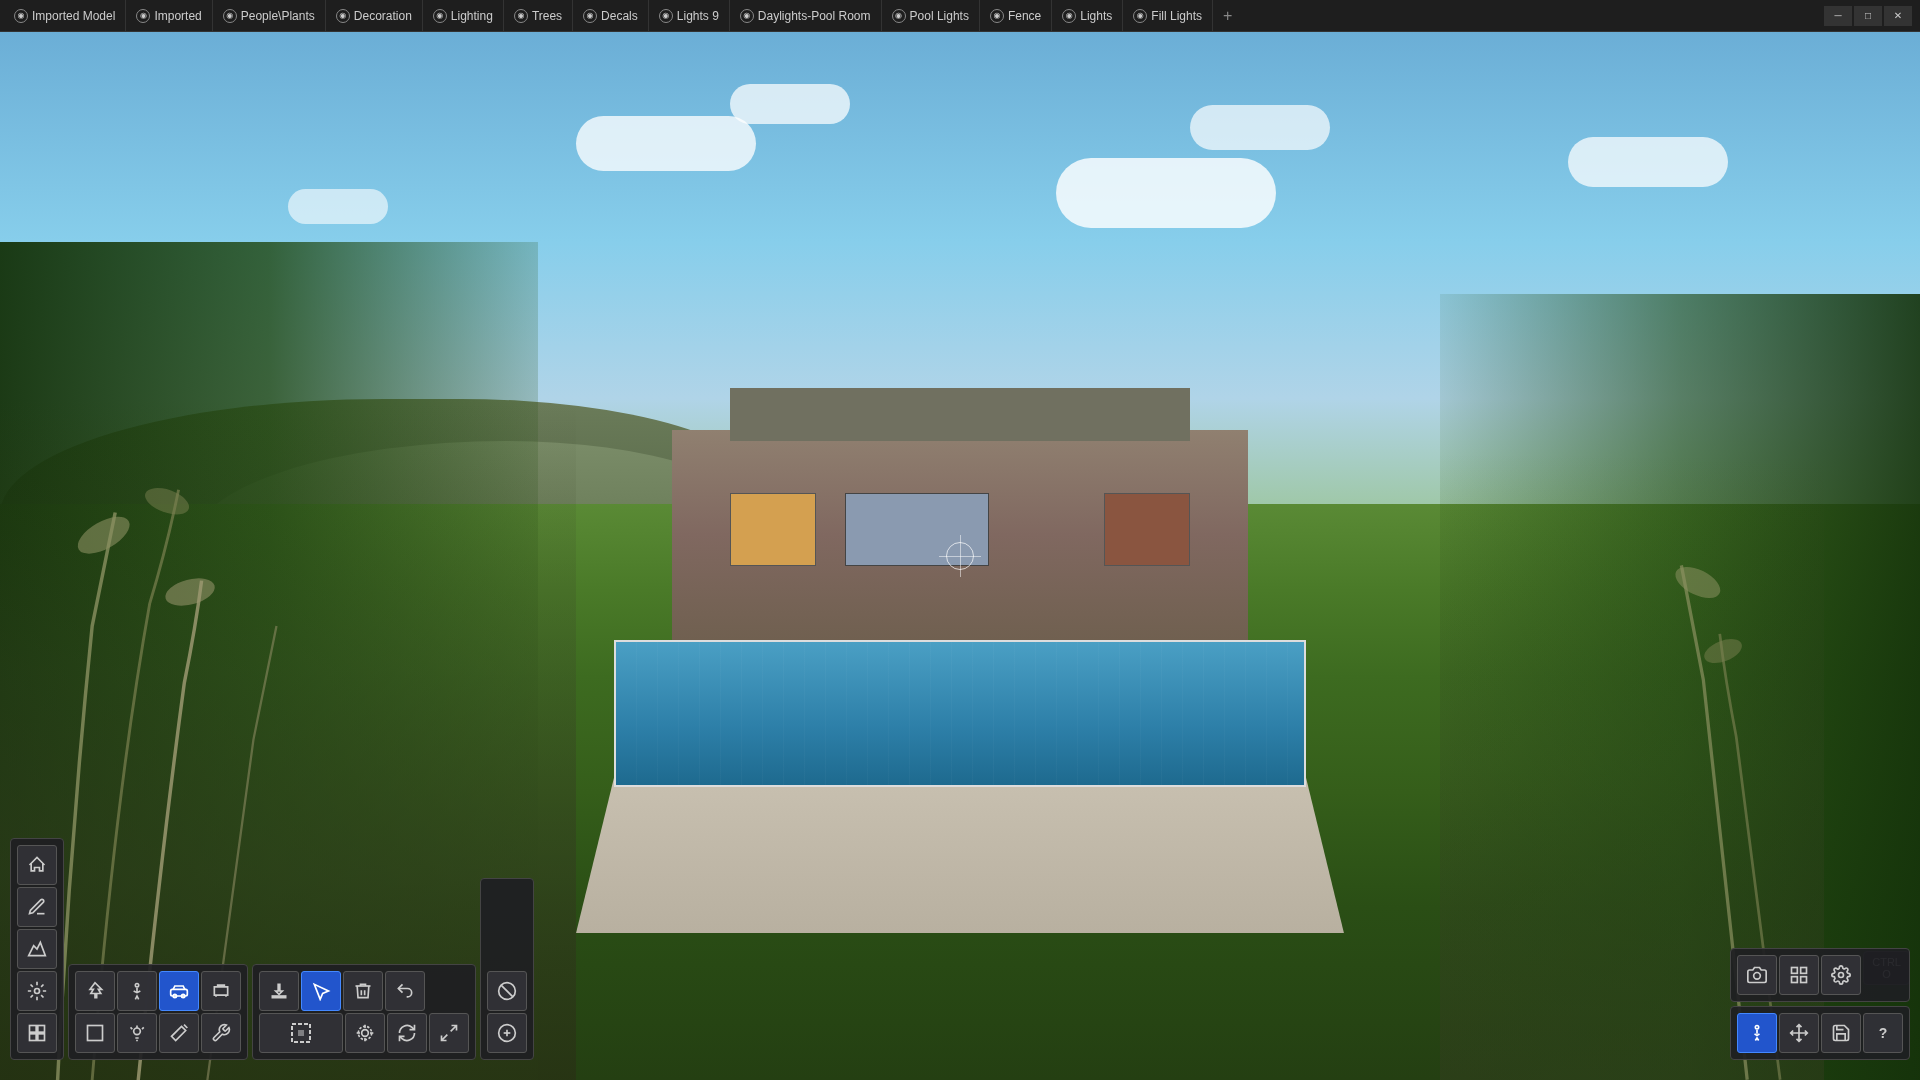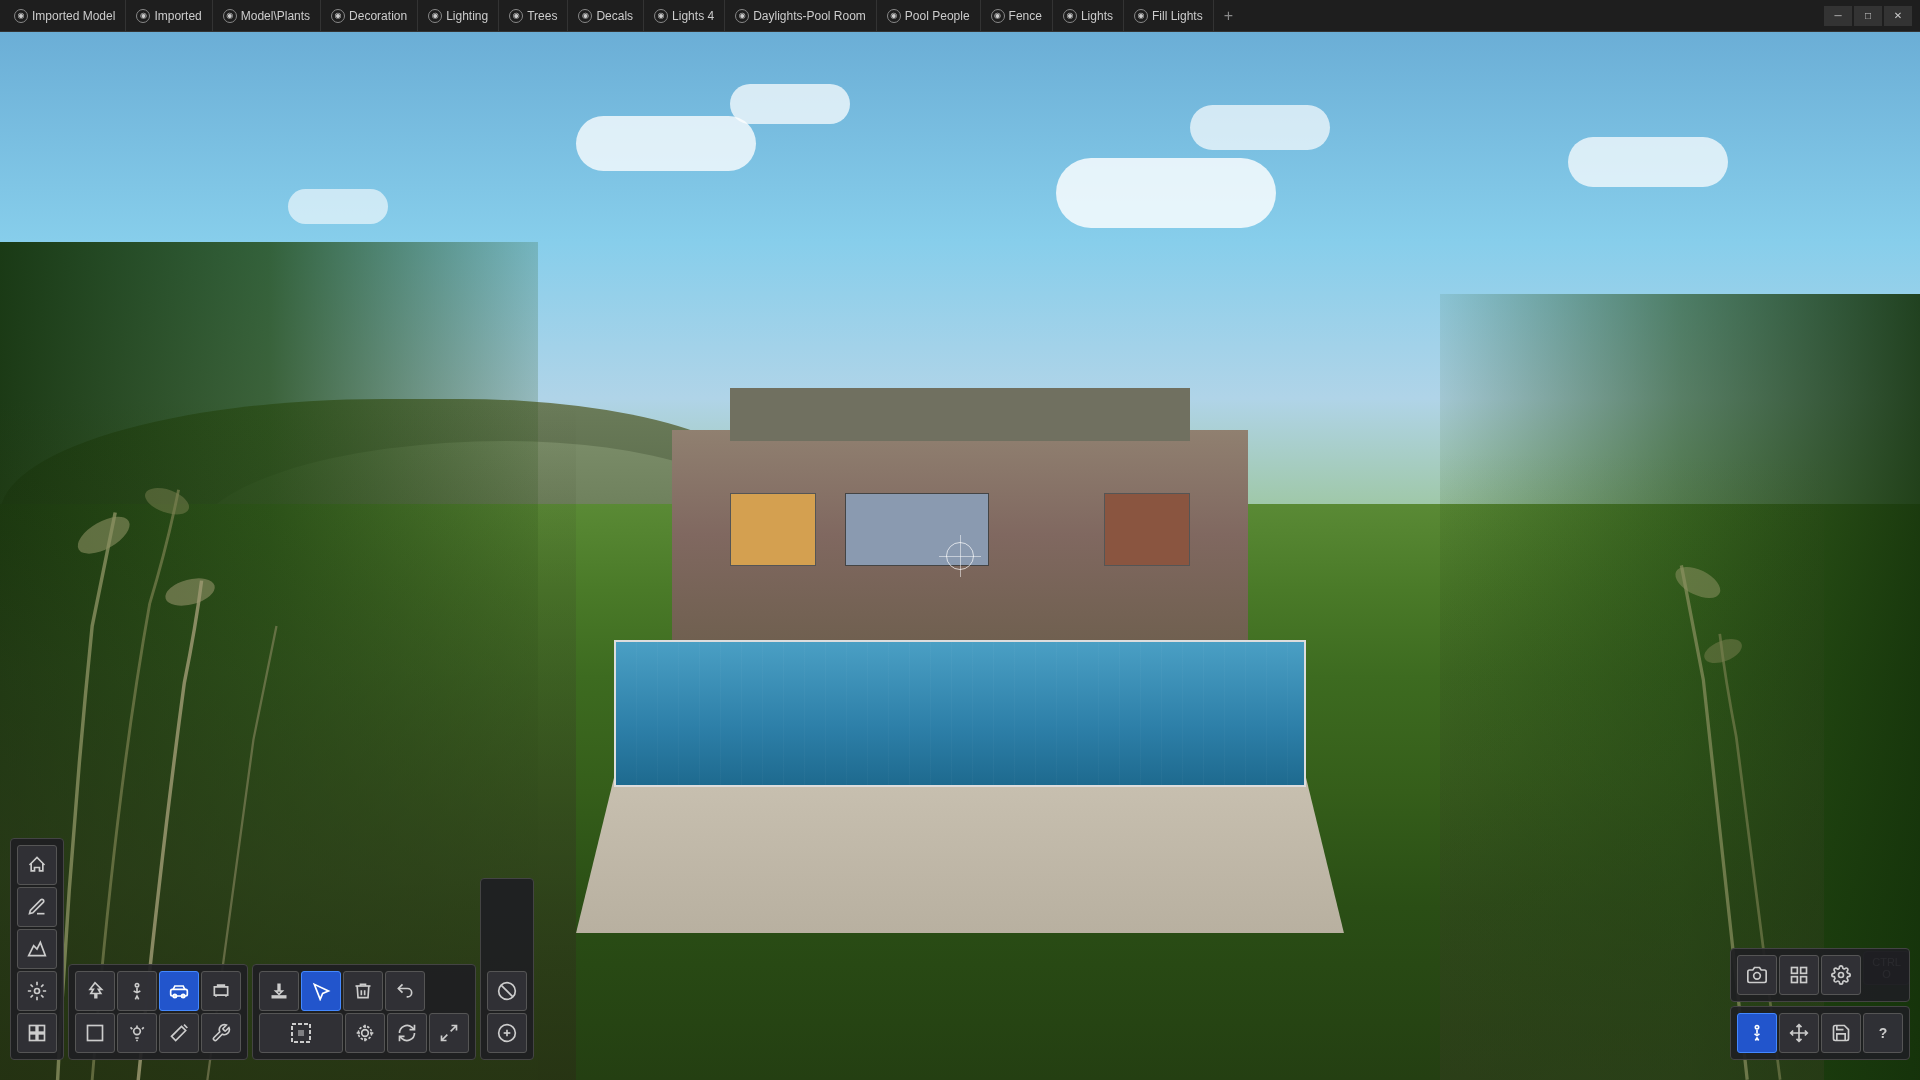--- a/index.html
+++ b/index.html
@@ -365,49 +365,49 @@
       <div class="tab-item">
         <div class="tab-icon">◉</div>
         <span>Imported Model</span>
       </div>
       <div class="tab-item">
         <div class="tab-icon">◉</div>
         <span>Imported</span>
       </div>
       <div class="tab-item">
         <div class="tab-icon">◉</div>
-        <span>Model\Plants</span>
+        <span>People\Plants</span>
       </div>
       <div class="tab-item">
         <div class="tab-icon">◉</div>
         <span>Decoration</span>
       </div>
       <div class="tab-item">
         <div class="tab-icon">◉</div>
         <span>Lighting</span>
       </div>
       <div class="tab-item">
         <div class="tab-icon">◉</div>
         <span>Trees</span>
       </div>
       <div class="tab-item">
         <div class="tab-icon">◉</div>
         <span>Decals</span>
       </div>
       <div class="tab-item">
         <div class="tab-icon">◉</div>
-        <span>Lights 4</span>
+        <span>Lights 9</span>
       </div>
       <div class="tab-item">
         <div class="tab-icon">◉</div>
         <span>Daylights-Pool Room</span>
       </div>
       <div class="tab-item">
         <div class="tab-icon">◉</div>
-        <span>Pool People</span>
+        <span>Pool Lights</span>
       </div>
       <div class="tab-item">
         <div class="tab-icon">◉</div>
         <span>Fence</span>
       </div>
       <div class="tab-item">
         <div class="tab-icon">◉</div>
         <span>Lights</span>
       </div>
       <div class="tab-item">

